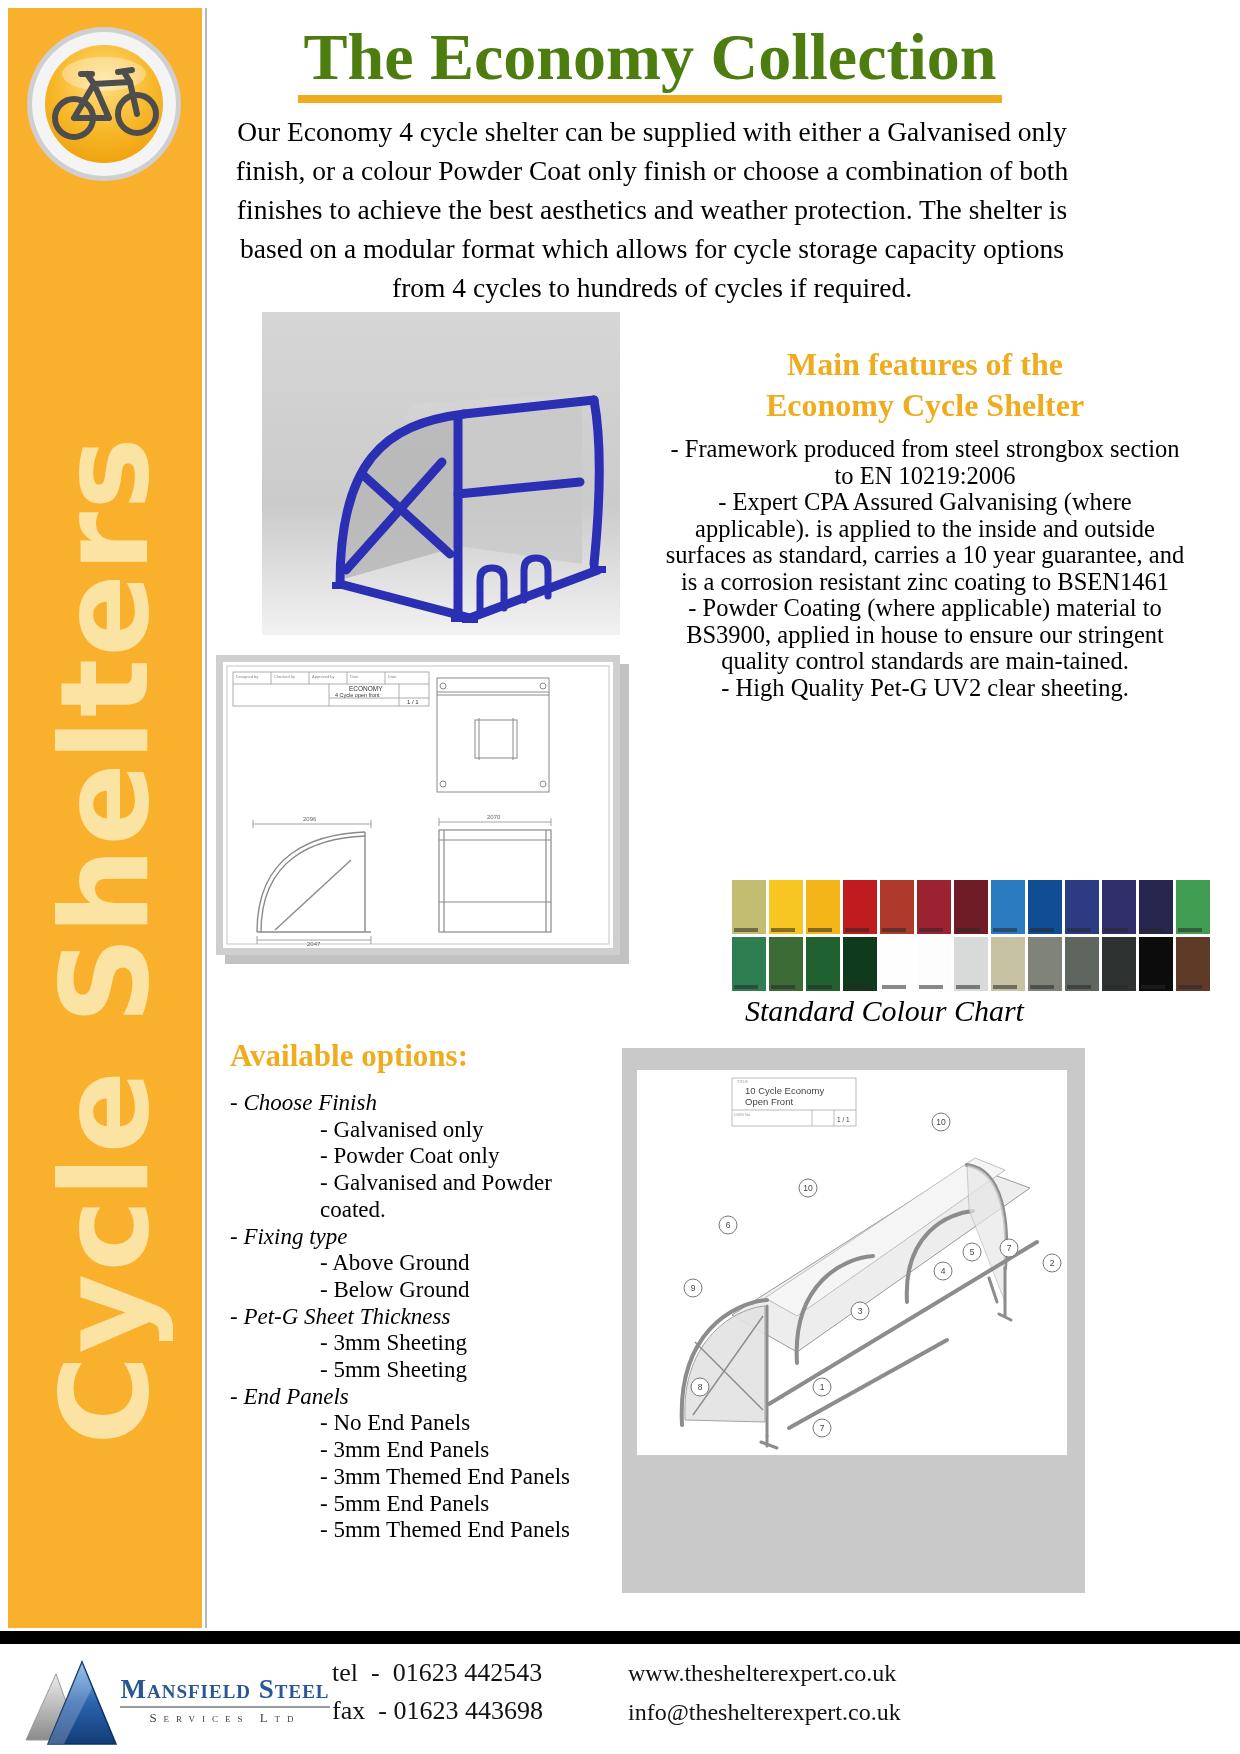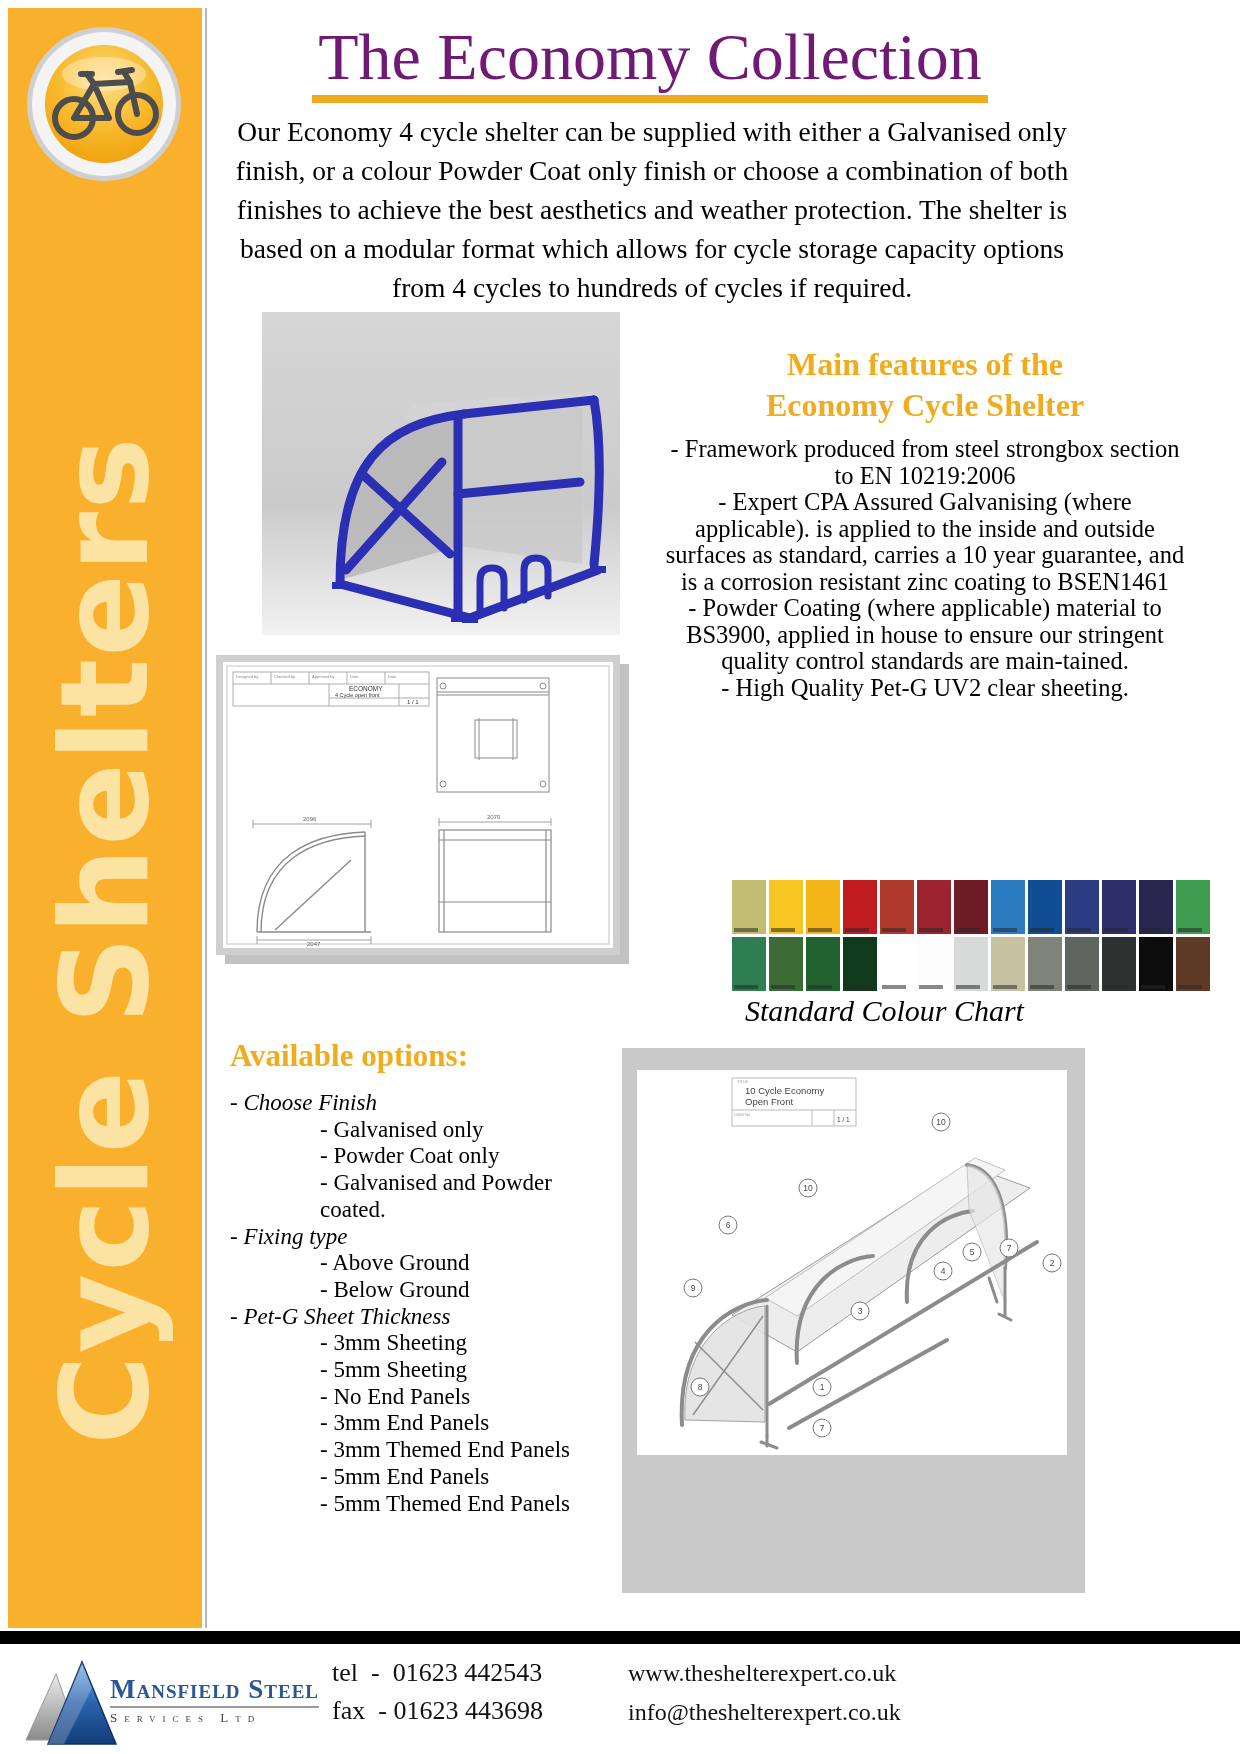--- a/index.html
+++ b/index.html
@@ -9,21 +9,21 @@
   
   .sidebar{position:absolute;left:8px;top:8px;width:194px;height:1620px;background:#F9B02C;}
   .sidebar-edge{position:absolute;left:205px;top:8px;width:2px;height:1620px;background:#b8b8b8;}
   .bike-badge{position:absolute;left:24px;top:24px;width:160px;height:160px;}
   .vertical-title{position:absolute;left:105px;top:940px;transform:translate(-50%,-50%) rotate(-90deg);
         white-space:nowrap;font-family:"DejaVu Sans", sans-serif;font-weight:700;
         font-size:122px;color:#FBE3A4;letter-spacing:2px;}
 
   
   .title{position:absolute;left:215px;top:22px;width:870px;text-align:center;}
-  .title span{display:inline-block;font-weight:normal;font-size:66px;color:#701a75;
+  .title span{display:inline-block;font-weight:bold;font-size:66px;color:#4d7c0f;
         border-bottom:8px solid #EFAC1F;padding:0 6px 4px 6px;line-height:1.05;}
   .intro{position:absolute;left:222px;top:112px;width:860px;text-align:center;
         font-size:27.5px;line-height:39px;color:#000;}
 
   
   .shelter-img{position:absolute;left:262px;top:312px;width:358px;height:323px;}
 
   
   .features{position:absolute;left:660px;top:344px;width:530px;text-align:center;}
   .features h2{margin:0;font-size:32px;line-height:41px;color:#EFAC1F;font-weight:bold;}
@@ -50,21 +50,21 @@
 
   
   .module-box{position:absolute;left:622px;top:1048px;width:463px;height:545px;background:#c9c9c9;}
   .module-draw{position:absolute;left:15px;top:22px;width:430px;height:385px;background:#fff;}
   .module-caption{position:absolute;left:33px;top:418px;width:410px;font-size:28px;line-height:34px;color:#000;}
 
   
   .black-bar{position:absolute;left:0;top:1631px;width:1240px;height:13px;background:#000;}
   .footer{position:absolute;left:0;top:1644px;width:1240px;height:110px;background:#fff;}
   .logo-mark{position:absolute;left:22px;top:12px;width:100px;height:92px;}
-  .logo-text{position:absolute;left:110px;top:30px;width:230px;}
+  .logo-text{position:absolute;left:110px;top:30px;width:230px;text-align:center;}
   .logo-name{font-variant:small-caps;font-weight:bold;font-size:27px;color:#2A5694;
         letter-spacing:1px;border-bottom:2px solid #9a9a9a;display:inline-block;padding-bottom:1px;}
   .logo-sub{font-size:13px;letter-spacing:7px;color:#444;margin-top:2px;font-variant:small-caps;}
   .contact-tel{position:absolute;left:332px;top:14px;font-size:26px;}
   .contact-tel div{margin-bottom:8px;}
   .contact-web{position:absolute;left:628px;top:16px;font-size:24px;}
   .contact-web div{margin-bottom:12px;}
 </style>
 </head>
 <body>
@@ -265,20 +265,21 @@
       <div class="opt-group">- Choose Finish</div>
       <div class="opt-item">- Galvanised only</div>
       <div class="opt-item">- Powder Coat only</div>
       <div class="opt-item">- Galvanised and Powder coated.</div>
       <div class="opt-group">- Fixing type</div>
       <div class="opt-item">- Above Ground</div>
       <div class="opt-item">- Below Ground</div>
       <div class="opt-group">- Pet-G Sheet Thickness</div>
       <div class="opt-item">- 3mm Sheeting</div>
       <div class="opt-item">- 5mm Sheeting</div>
+      <div class="opt-group">- End Panels</div>
       <div class="opt-item">- No End Panels</div>
       <div class="opt-item">- 3mm End Panels</div>
       <div class="opt-item">- 3mm Themed End Panels</div>
       <div class="opt-item">- 5mm End Panels</div>
       <div class="opt-item">- 5mm Themed End Panels</div>
     </div>
 
   <div class="module-box">
     <div class="module-draw">
       <svg viewBox="0 0 430 385" width="430" height="385" id="draw10svg">

